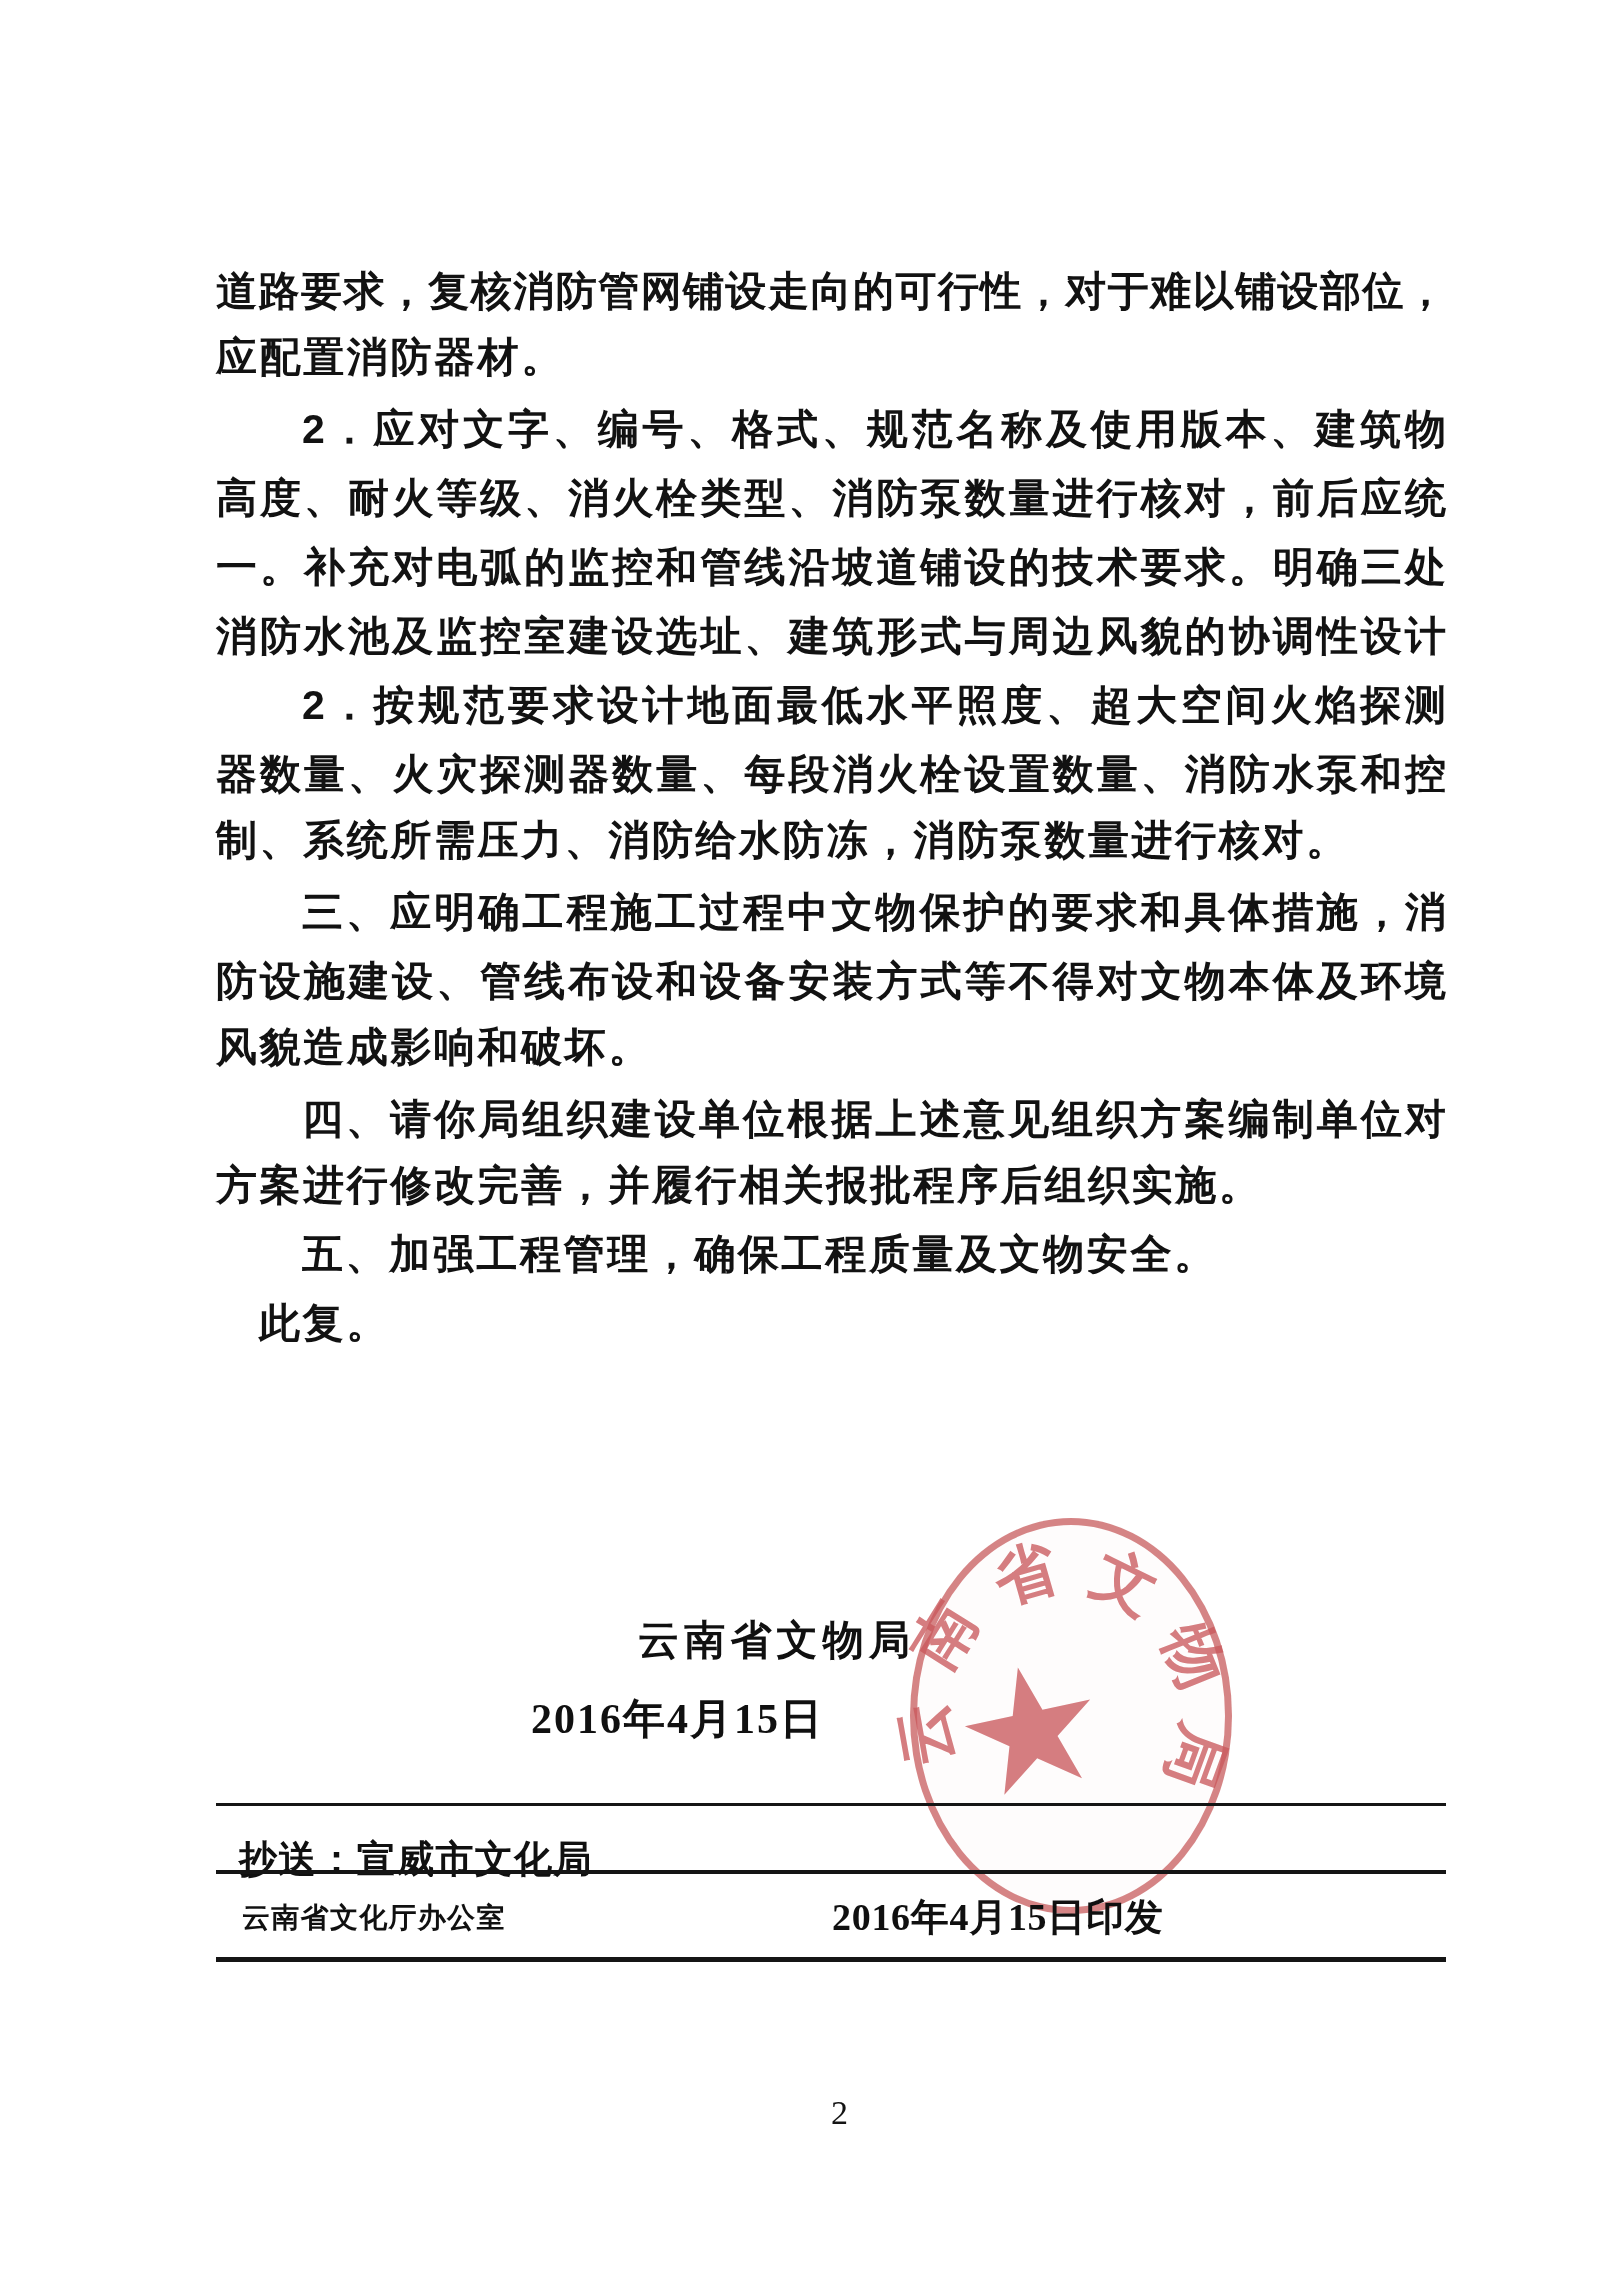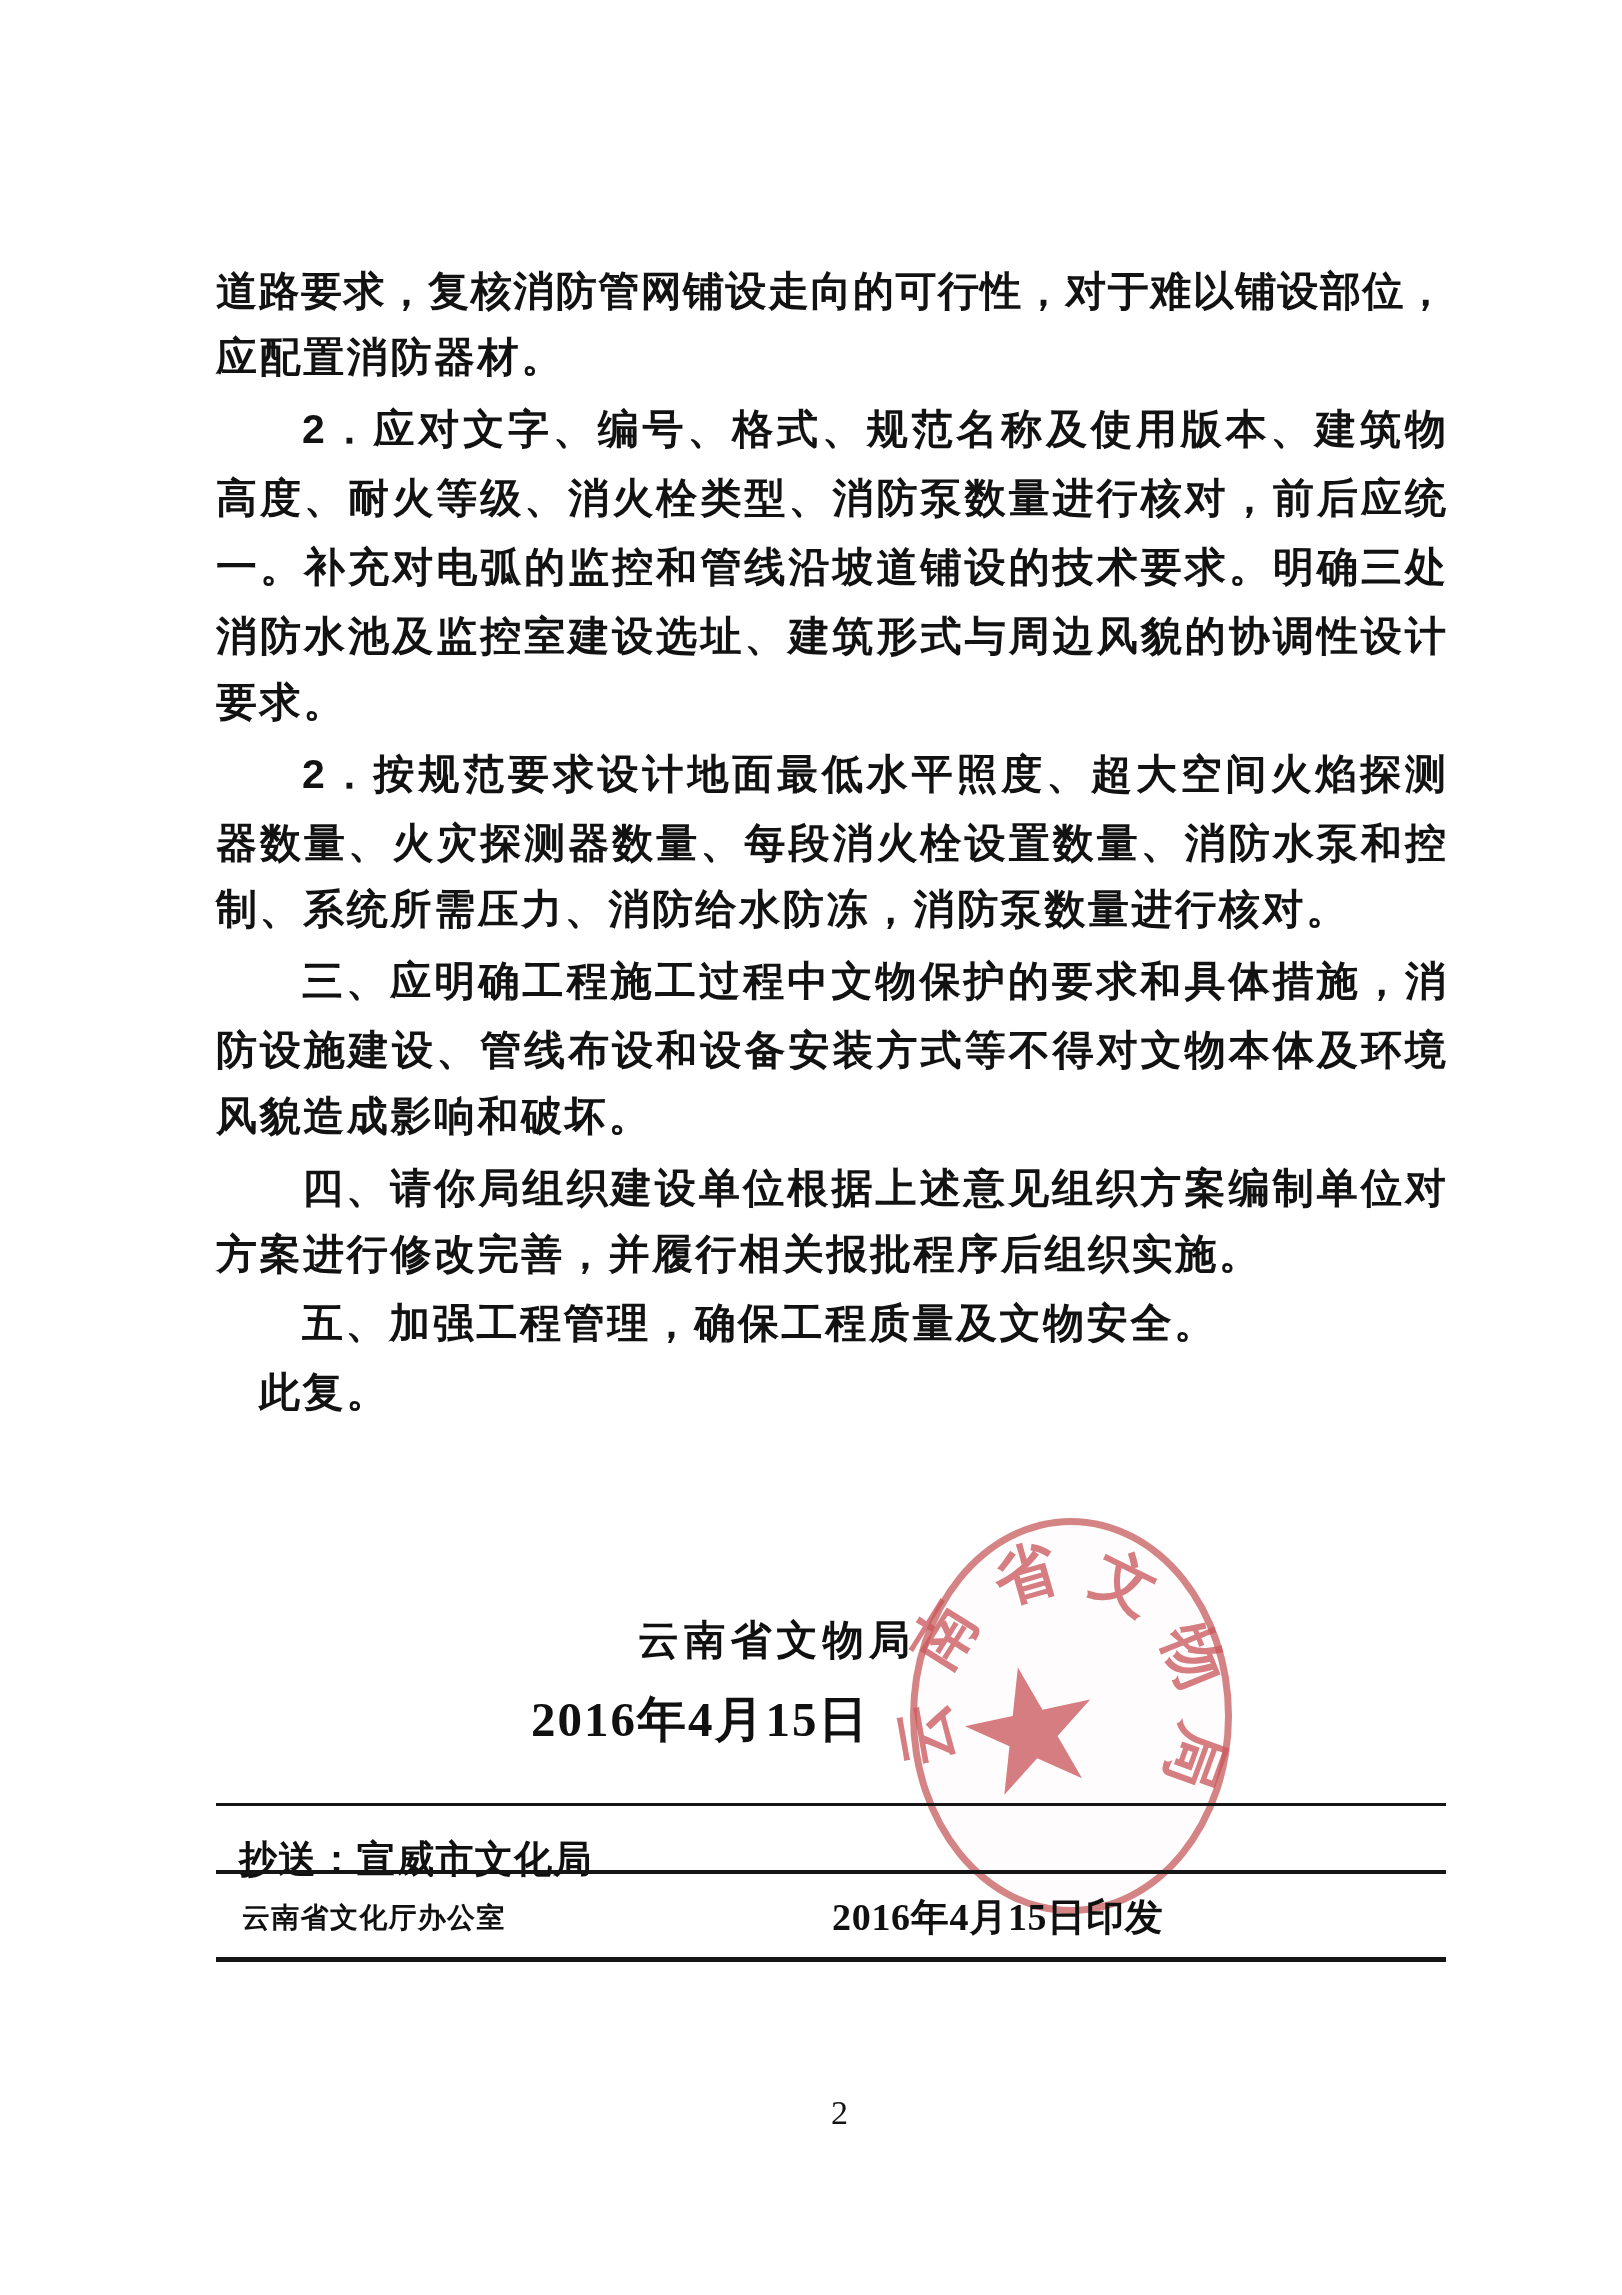--- a/index.html
+++ b/index.html
@@ -28,21 +28,21 @@
     letter-spacing:0;
   }
   
   .sig-org{
     position:absolute;left:638px;top:1611px;
     font-size:41px;font-weight:bold;letter-spacing:5.2px;line-height:59px;
   }
   .sig-date{
     position:absolute;left:531px;top:1690px;
     font-family:"Liberation Serif",serif;
-    font-size:49px;font-weight:600;letter-spacing:2px;line-height:59px;
+    font-size:42px;font-weight:600;letter-spacing:2px;line-height:59px;
   }
   
   .seal{position:absolute;left:0;top:0;pointer-events:none;}
   .seal-ring{
     position:absolute;left:910px;top:1518px;
     width:308px;height:382px;
     border:7.2px solid rgba(198,86,88,0.72);
     border-radius:50%;
     background:rgba(230,150,150,0.03);
   }
@@ -88,21 +88,20 @@
 
 <div class="page">
 
   <div class="body-lines" id="body-lines">
       <div class="body-line justify">道路要求，复核消防管网铺设走向的可行性，对于难以铺设部位，</div>
       <div class="body-line left">应配置消防器材。</div>
       <div class="body-line justify" style="padding-left: 86px;">2．应对文字、编号、格式、规范名称及使用版本、建筑物</div>
       <div class="body-line justify">高度、耐火等级、消火栓类型、消防泵数量进行核对，前后应统</div>
       <div class="body-line justify">一。补充对电弧的监控和管线沿坡道铺设的技术要求。明确三处</div>
       <div class="body-line justify">消防水池及监控室建设选址、建筑形式与周边风貌的协调性设计</div>
-      <div class="body-line left">要求。</div>
       <div class="body-line justify" style="padding-left: 86px;">2．按规范要求设计地面最低水平照度、超大空间火焰探测</div>
       <div class="body-line justify">器数量、火灾探测器数量、每段消火栓设置数量、消防水泵和控</div>
       <div class="body-line left">制、系统所需压力、消防给水防冻，消防泵数量进行核对。</div>
       <div class="body-line justify" style="padding-left: 86px;">三、应明确工程施工过程中文物保护的要求和具体措施，消</div>
       <div class="body-line justify">防设施建设、管线布设和设备安装方式等不得对文物本体及环境</div>
       <div class="body-line left">风貌造成影响和破坏。</div>
       <div class="body-line justify" style="padding-left: 86px;">四、请你局组织建设单位根据上述意见组织方案编制单位对</div>
       <div class="body-line left">方案进行修改完善，并履行相关报批程序后组织实施。</div>
       <div class="body-line left" style="padding-left: 86px;">五、加强工程管理，确保工程质量及文物安全。</div>
       <div class="body-line left" style="padding-left: 43px;">此复。</div>

